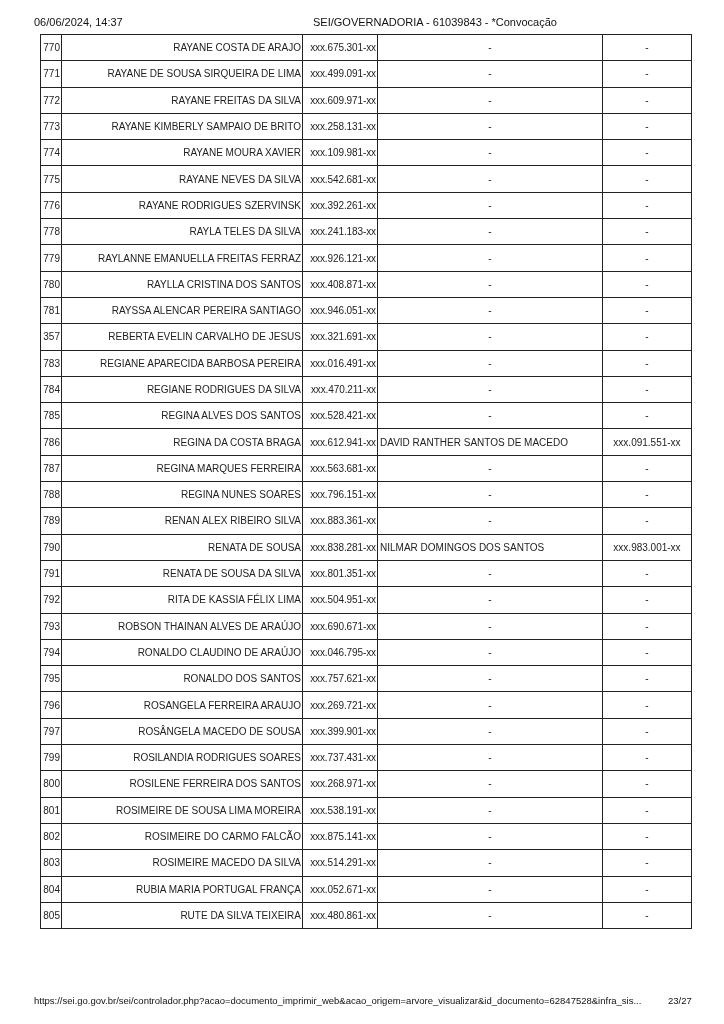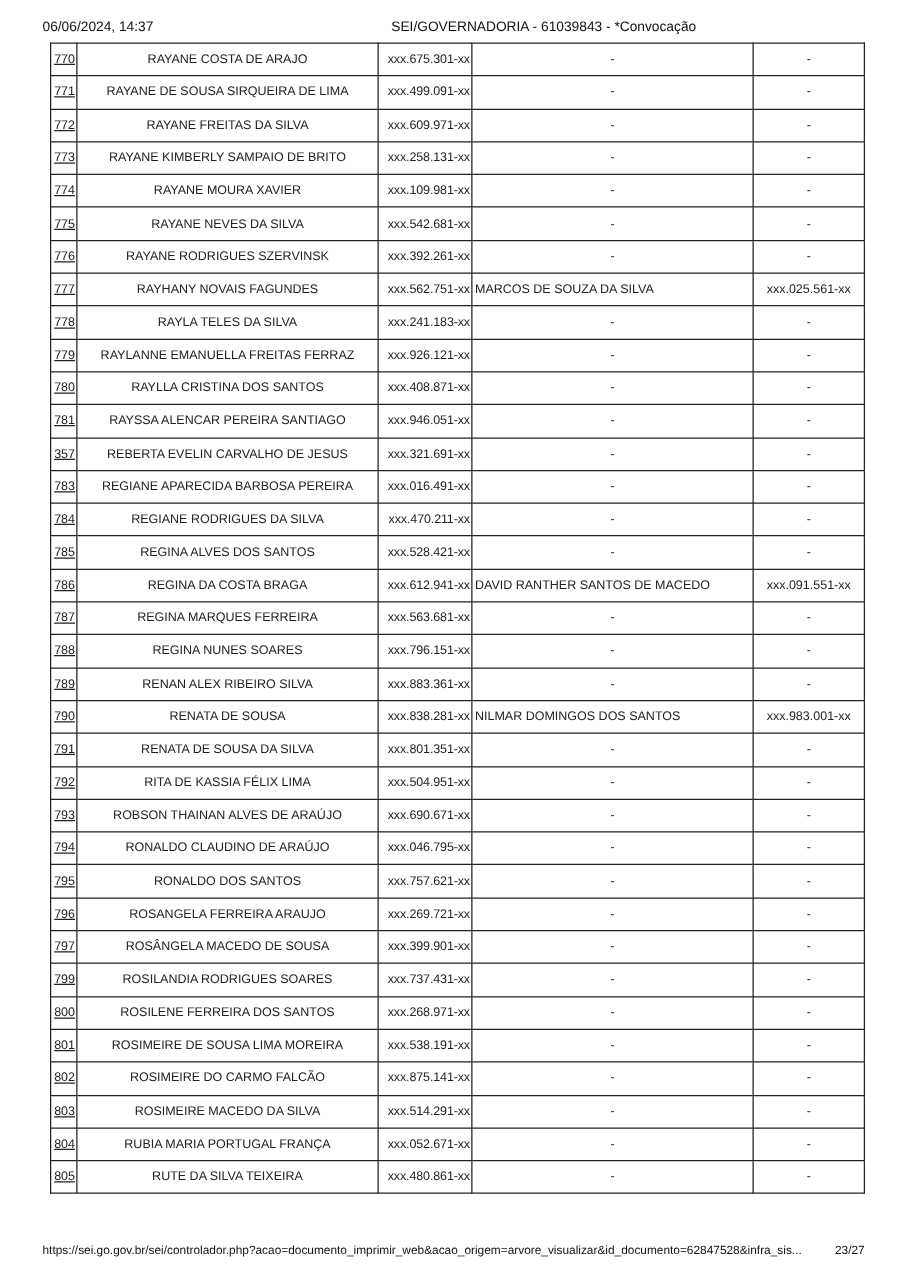--- a/index.html
+++ b/index.html
@@ -10,22 +10,22 @@
   .ftr { position: absolute; top: 995px; font-size: 9.5px; color: #111; white-space: nowrap; }
   .ftr-url { left: 34px; }
   .ftr-page { left: 668px; }
   table.grid { position: absolute; left: 40px; top: 34px; width: 651px; border-collapse: collapse; table-layout: fixed; }
   table.grid td { border: 1px solid #222; height: 25.3px; padding: 0 1px; font-family: "Liberation Sans Narrow", "Liberation Sans", sans-serif; font-size: 10px; white-space: nowrap; overflow: hidden; color: #222; vertical-align: middle; }
   col.c-num { width: 21px; }
   col.c-name { width: 241px; }
   col.c-cpf { width: 75px; }
   col.c-sub { width: 225px; }
   col.c-subcpf { width: 89px; }
-  td.num { text-align: right; padding-right: 1px; text-decoration: underline; }
-  td.name { text-align: center; padding-left: 1px; }
+  td.num { text-align: right; padding-right: 1px; }
+  td.name { text-align: right; padding-left: 1px; }
   td.cpf { text-align: right; padding-left: 2px; font-size: 9.5px; letter-spacing: -0.1px; }
   td.sub { text-align: center; }
   td.sub.filled { text-align: left; padding-left: 2px; }
   td.subcpf { text-align: center; font-size: 9.5px; }
   td.dash { color: #777; }
 </style>
 </head>
 <body>
 
 <div class="hdr hdr-date">06/06/2024, 14:37</div>
@@ -83,27 +83,20 @@
         <td class="subcpf dash">-</td>
       </tr>
       <tr>
         <td class="num">776</td>
         <td class="name">RAYANE RODRIGUES SZERVINSK</td>
         <td class="cpf">xxx.392.261-xx</td>
         <td class="sub dash">-</td>
         <td class="subcpf dash">-</td>
       </tr>
       <tr>
-        <td class="num">777</td>
-        <td class="name">RAYHANY NOVAIS FAGUNDES</td>
-        <td class="cpf">xxx.562.751-xx</td>
-        <td class="sub filled">MARCOS DE SOUZA DA SILVA</td>
-        <td class="subcpf">xxx.025.561-xx</td>
-      </tr>
-      <tr>
         <td class="num">778</td>
         <td class="name">RAYLA TELES DA SILVA</td>
         <td class="cpf">xxx.241.183-xx</td>
         <td class="sub dash">-</td>
         <td class="subcpf dash">-</td>
       </tr>
       <tr>
         <td class="num">779</td>
         <td class="name">RAYLANNE EMANUELLA FREITAS FERRAZ</td>
         <td class="cpf">xxx.926.121-xx</td>

